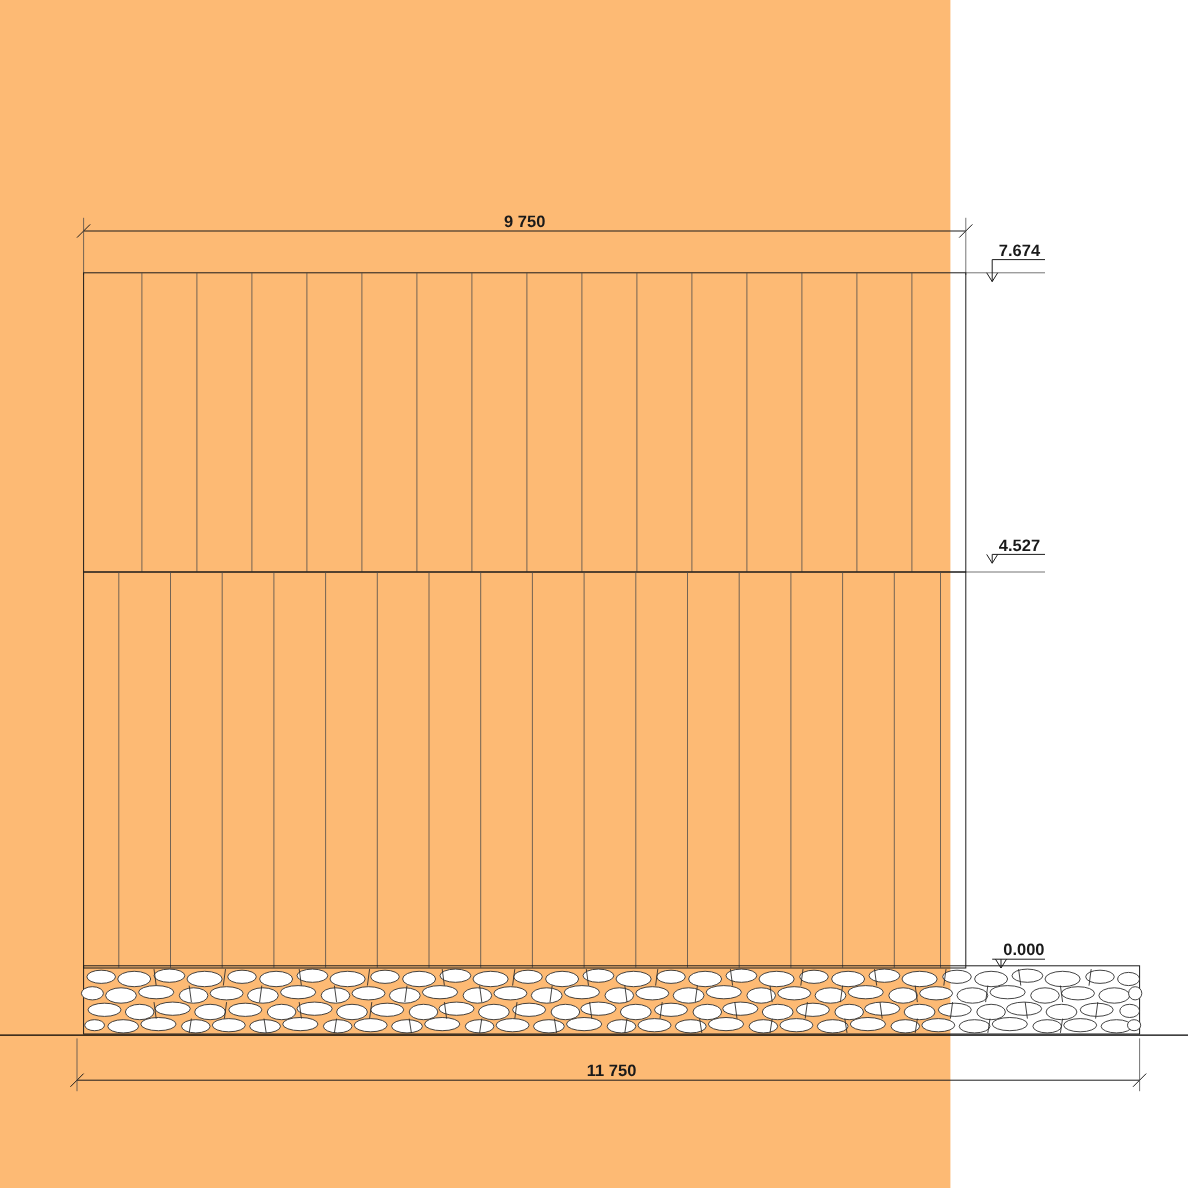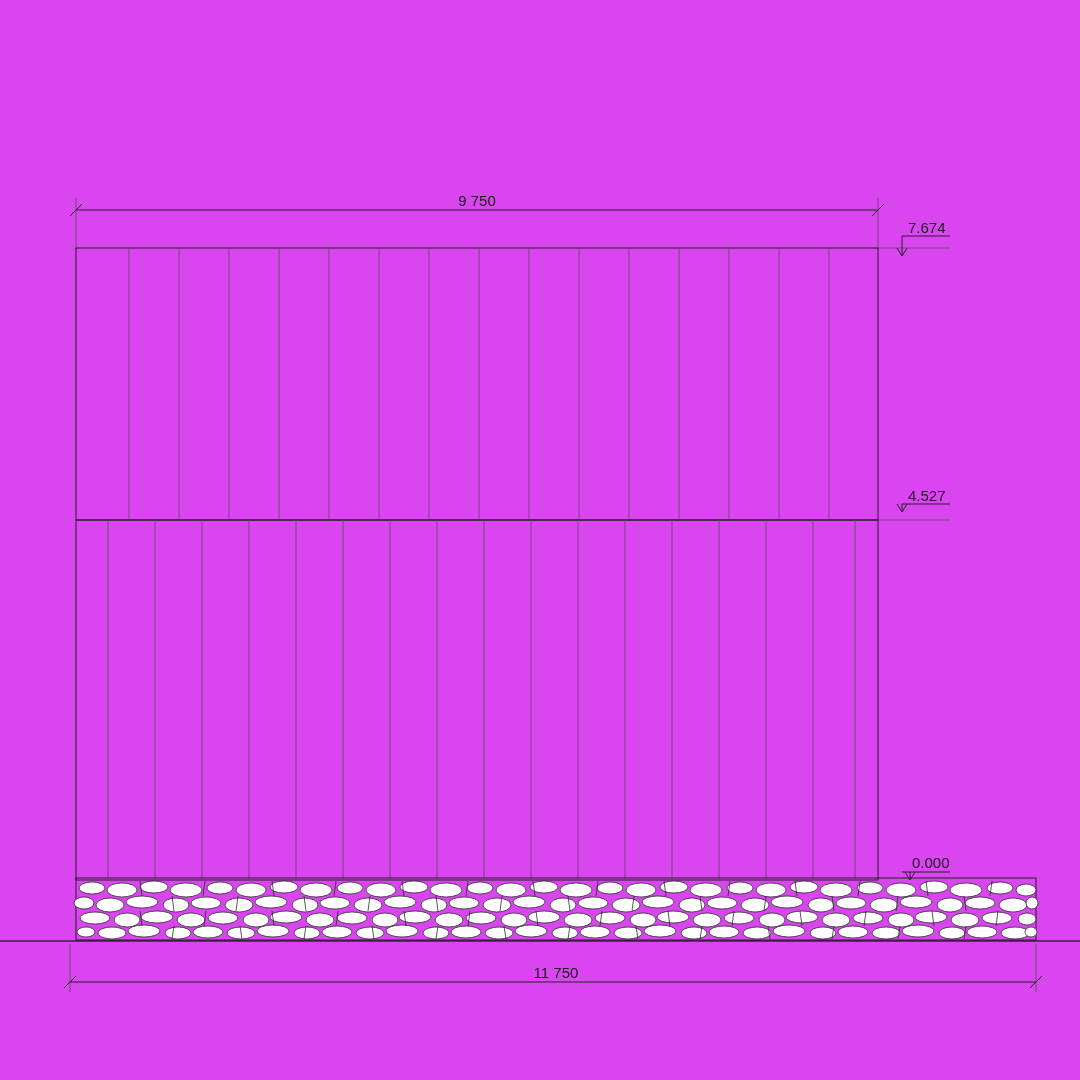--- a/index.html
+++ b/index.html
@@ -8,23 +8,24 @@
     background: #ffffff;
   }
   body {
     width: 1080px;
     height: 1080px;
     font-family: "Liberation Sans", sans-serif;
     overflow: hidden;
   }
   #drawing-root {
     position: relative;
-    width: 1080px;
+    width: 864px;
     height: 1080px;
-    background: #d946ef;
+    background: #fdba74;
+    font-weight: bold;
   }
   svg.drawing {
     display: block;
     width: 1080px;
     height: 1080px;
   }
   .dim-text {
     font-family: "Liberation Sans", sans-serif;
     font-size: 15px;
     fill: #1a1a1a;

